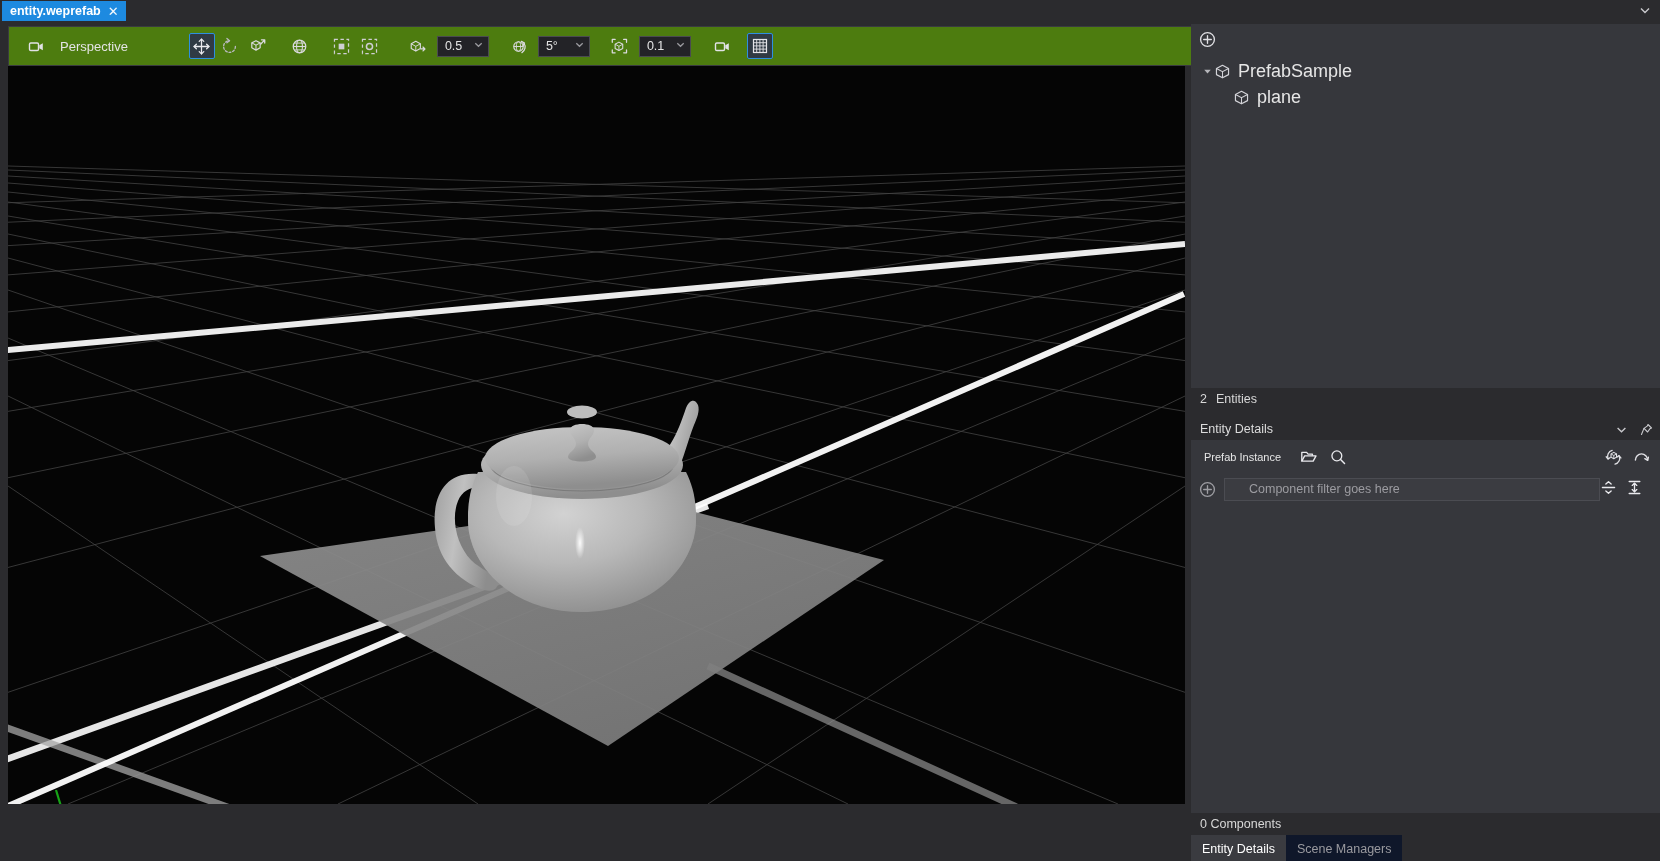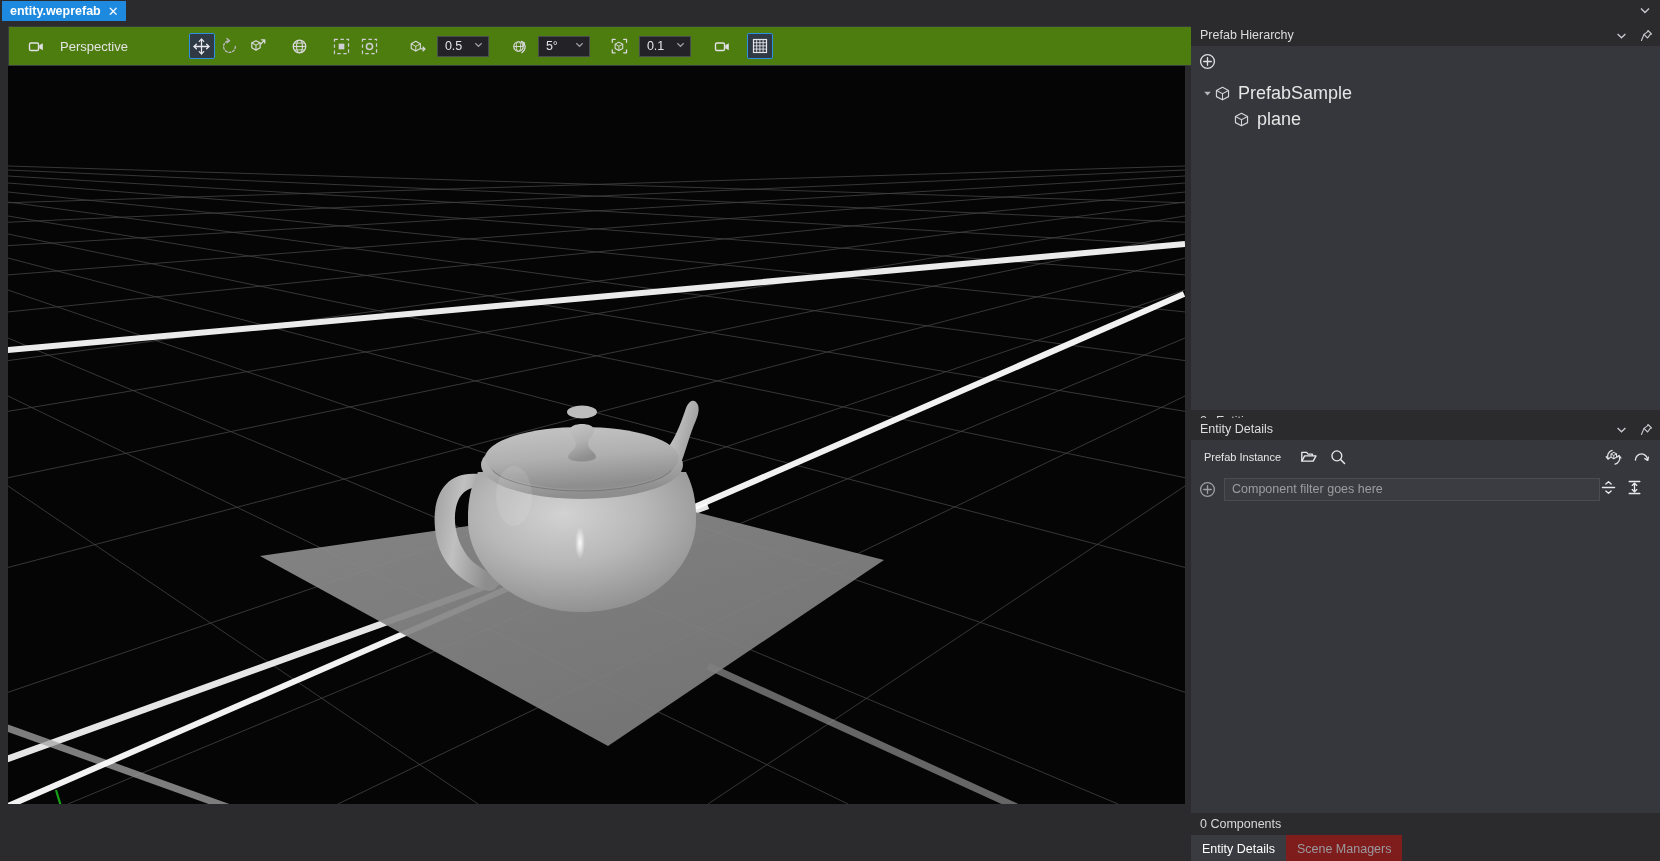--- a/index.html
+++ b/index.html
@@ -86,27 +86,27 @@
   }
 
   .details{top:418px;height:417px;}
   .det-body{background:#36373c;height:373px;box-sizing:border-box;}
   .pi-row{display:flex;align-items:center;height:34px;padding-left:13px;}
   .pi-row .lbl{font-size:11px;color:#e6e6e6;}
   .pi-row .ico{width:20px;height:20px;display:flex;align-items:center;justify-content:center;cursor:pointer;}
   .comp-row{display:flex;align-items:center;height:30px;padding-left:8px;}
   .comp-in{
     flex:1;height:23px;margin-left:8px;background:#3b3c41;border:1px solid #4b4c52;
-    box-sizing:border-box;color:#9c9ca1;font-size:12.5px;padding:0 7px;
+    box-sizing:border-box;color:#9c9ca1;font-size:12.5px;padding:0 24px;
     display:flex;align-items:center;cursor:text;
   }
   .tabs-row{height:27px;display:flex;align-items:stretch;background:#2b2b2e;}
   .btab{
     display:flex;align-items:center;padding:0 11px;font-size:12.5px;cursor:pointer;
-    color:#9a9a9f;background:#7f1d1d;
+    color:#9a9a9f;background:#0f172a;
   }
   .btab.sel{color:#ffffff;background:#3a3b40;}
   .fill{flex:1;}
 </style>
 </head>
 <body>
 
 <div class="app">
 
   <div class="tabstrip">
@@ -388,34 +388,20 @@
         <g stroke-width="2.2" fill="none">
           <path d="M62 770 L48 724" stroke="#17a317"></path>
           <path d="M62 770 L10 758" stroke="#1f2fd0"></path>
           <path d="M62 770 L82 800" stroke="#c22020"></path>
         </g>
       </svg>
     </div>
   </div>
 
   <div class="rpanel hier">
-    <div class="panel-head">
-      <span class="ttl">Prefab Hierarchy</span>
-      <span class="hicon">
-        <svg width="13" height="13" viewBox="0 0 13 13">
-            <path d="M2.6 5 L6.5 8.8 L10.4 5" fill="none" stroke="#c9c9cd" stroke-width="1.35"></path>
-          </svg>
-      </span>
-      <span class="hicon">
-        <svg width="13" height="13" viewBox="0 0 14 14">
-          <path d="M8.6 1.6 L12.4 5.4 L10.6 6.3 L8.2 9.7 L4.3 5.8 L7.7 3.4 Z" fill="none" stroke="#c9c9cd" stroke-width="1.2" stroke-linejoin="round"></path>
-          <path d="M4.3 5.8 L1.6 12.4" stroke="#c9c9cd" stroke-width="1.2" stroke-linecap="round"></path>
-        </svg>
-      </span>
-    </div>
 
     <div class="hier-body">
       <div class="filter-row">
         <span class="plus">
           <svg width="17" height="17" viewBox="0 0 17 17">
             <circle cx="8.5" cy="8.5" r="6.9" fill="none" stroke="#e0e0e4" stroke-width="1.35"></circle>
             <path d="M8.5 4.7 V12.3 M4.7 8.5 H12.3" stroke="#e0e0e4" stroke-width="1.35" stroke-linecap="round"></path>
           </svg>
         </span>
       </div>

